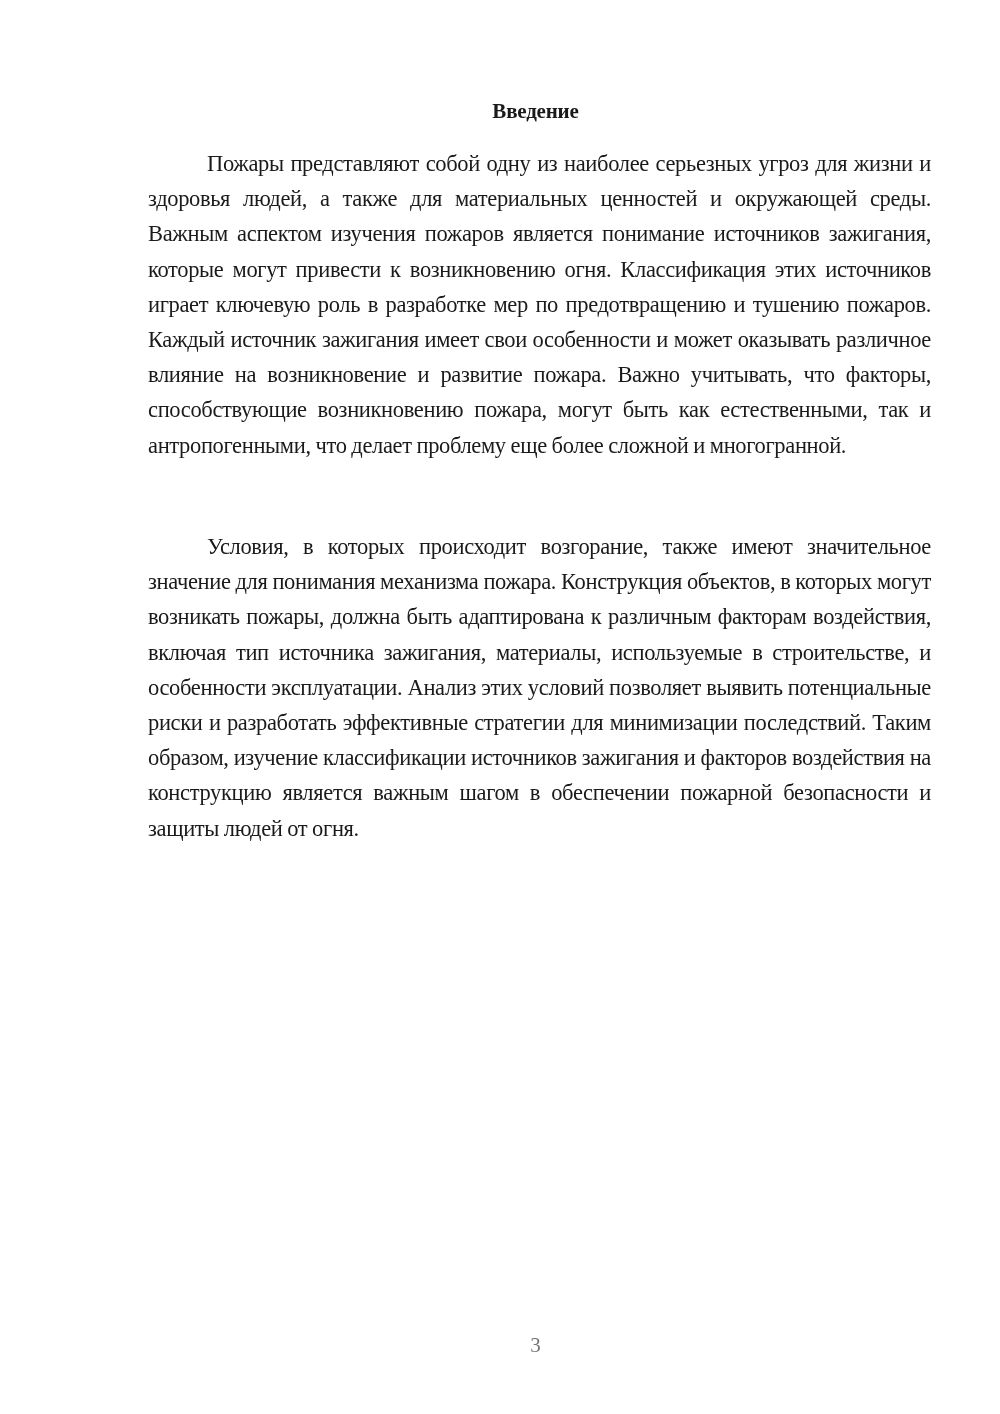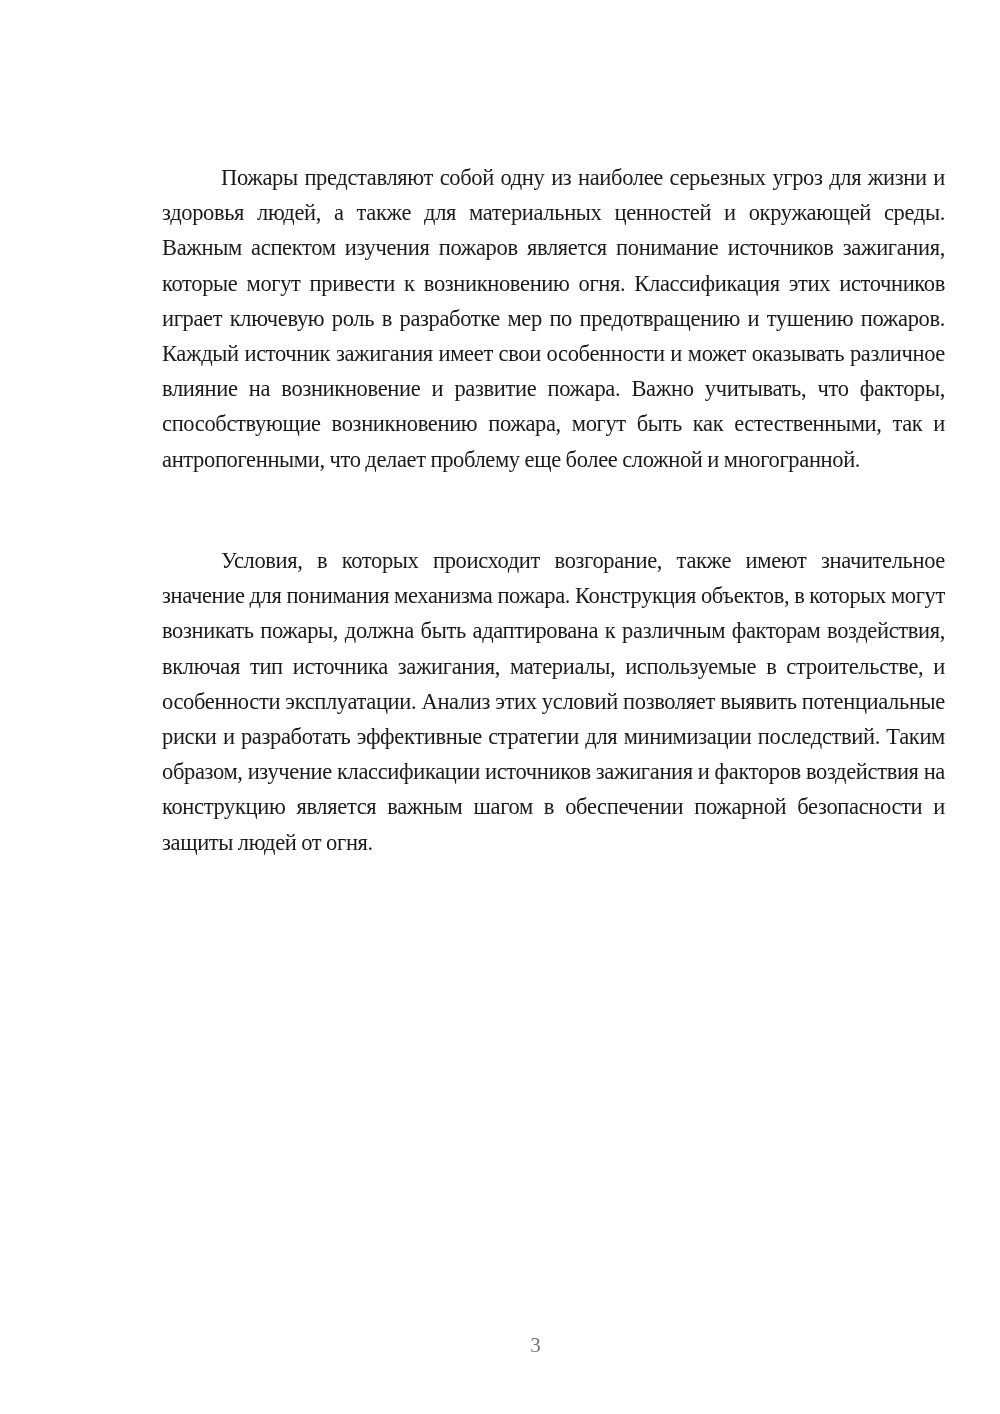--- a/index.html
+++ b/index.html
@@ -30,21 +30,21 @@
       text-align: center;
       font-weight: bold;
       font-size: 21px;
       line-height: 26px;
       letter-spacing: -0.2px;
     }
     .paragraph {
       position: absolute;
       left: 0;
       width: 783px;
-      margin: 18px;
+      margin: 4px;
       font-size: 22.5px;
       line-height: 35.2px;
       text-align: justify;
       text-indent: 59px;
       letter-spacing: -0.35px;
       word-spacing: -0.5px;
     }
     .p1 { top: 142px; }
     .p2 { top: 525px; }
     .page-number {
@@ -55,16 +55,17 @@
       text-align: center;
       font-size: 21px;
       color: #777777;
       font-family: "Liberation Serif", "DejaVu Serif", serif;
     }
   </style>
 </head>
 <body>
 
 <div class="page">
+  <div class="title">Введение</div>
   <p class="paragraph p1">Пожары представляют собой одну из наиболее серьезных угроз для жизни и здоровья людей, а также для материальных ценностей и окружающей среды. Важным аспектом изучения пожаров является понимание источников зажигания, которые могут привести к возникновению огня. Классификация этих источников играет ключевую роль в разработке мер по предотвращению и тушению пожаров. Каждый источник зажигания имеет свои особенности и может оказывать различное влияние на возникновение и развитие пожара. Важно учитывать, что факторы, способствующие возникновению пожара, могут быть как естественными, так и антропогенными, что делает проблему еще более сложной и многогранной.</p>
   <p class="paragraph p2">Условия, в которых происходит возгорание, также имеют значительное значение для понимания механизма пожара. Конструкция объектов, в которых могут возникать пожары, должна быть адаптирована к различным факторам воздействия, включая тип источника зажигания, материалы, используемые в строительстве, и особенности эксплуатации. Анализ этих условий позволяет выявить потенциальные риски и разработать эффективные стратегии для минимизации последствий. Таким образом, изучение классификации источников зажигания и факторов воздействия на конструкцию является важным шагом в обеспечении пожарной безопасности и защиты людей от огня.</p>
   <div class="page-number">3</div>
 </div>
 
 </body></html>

